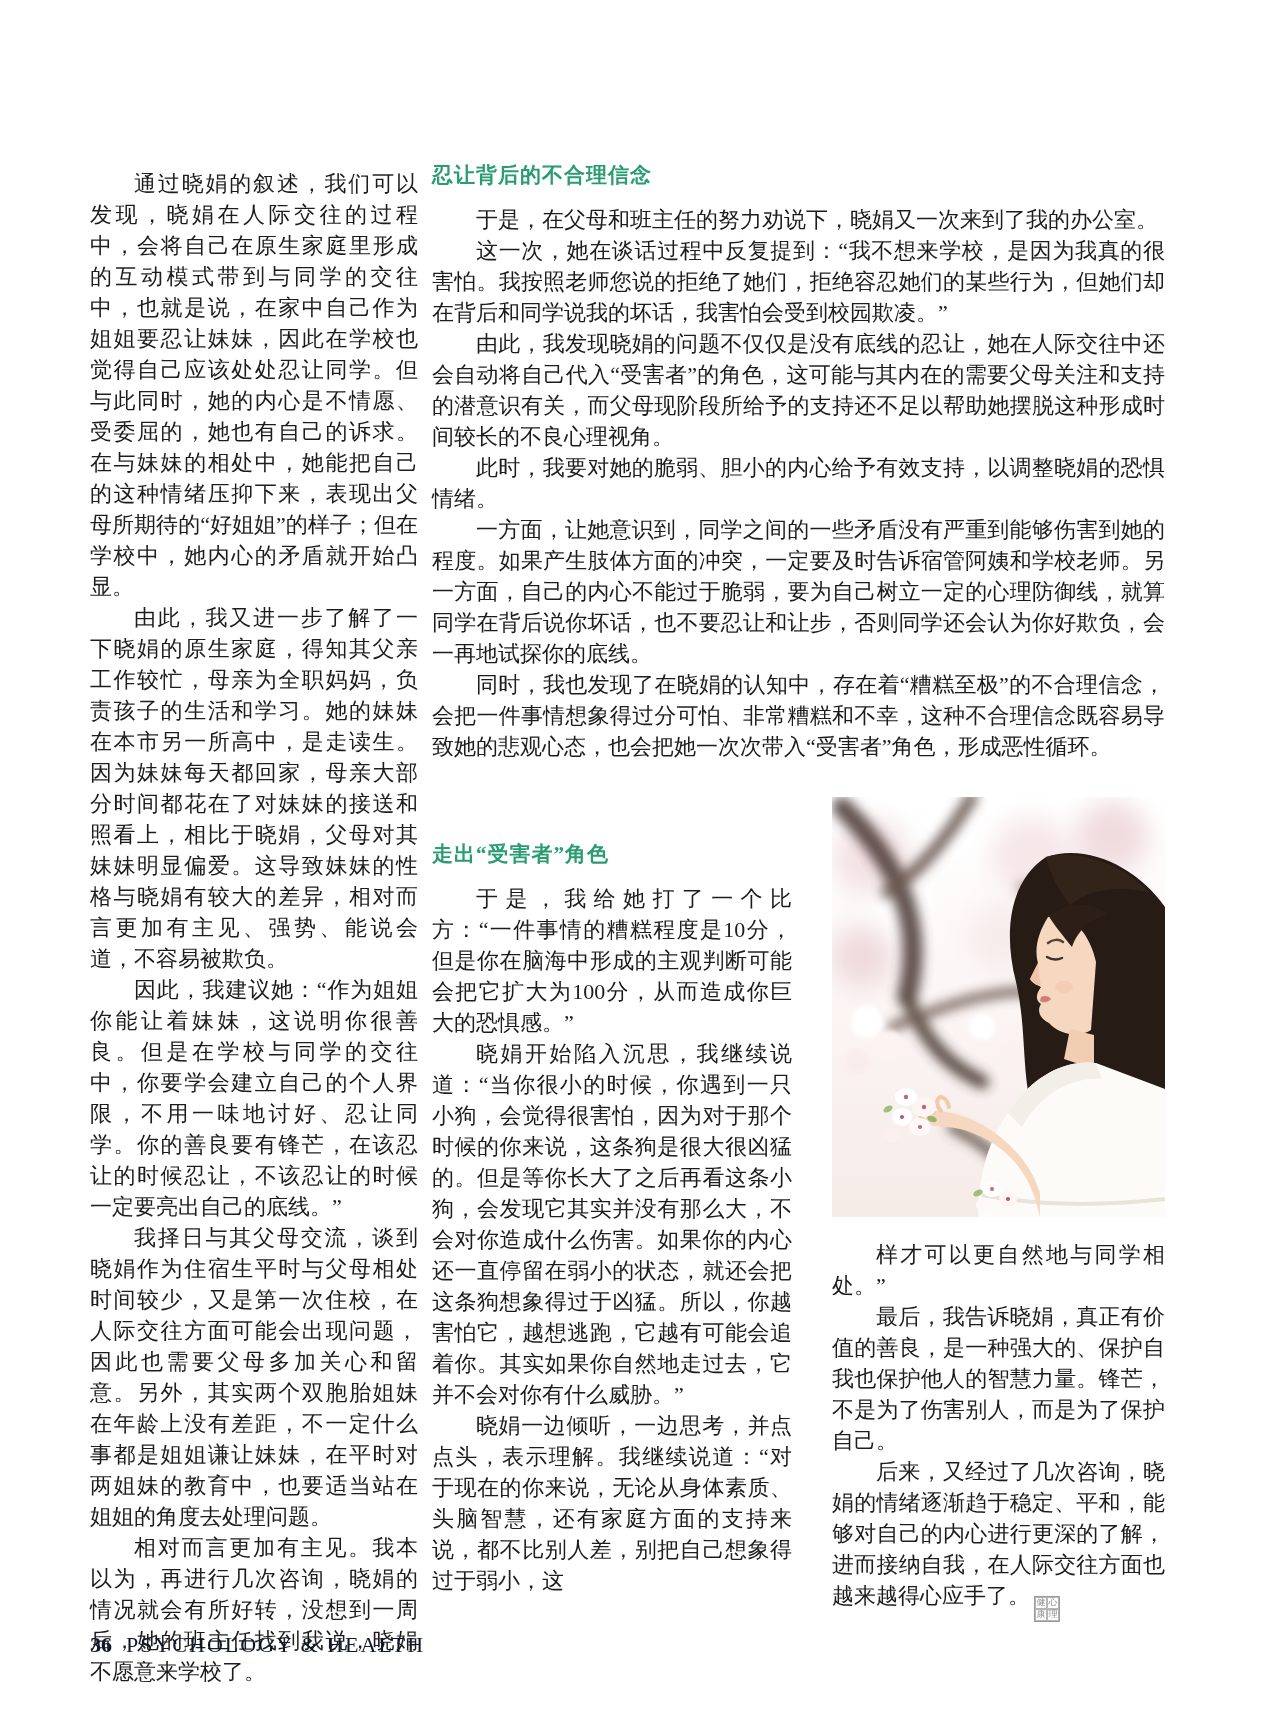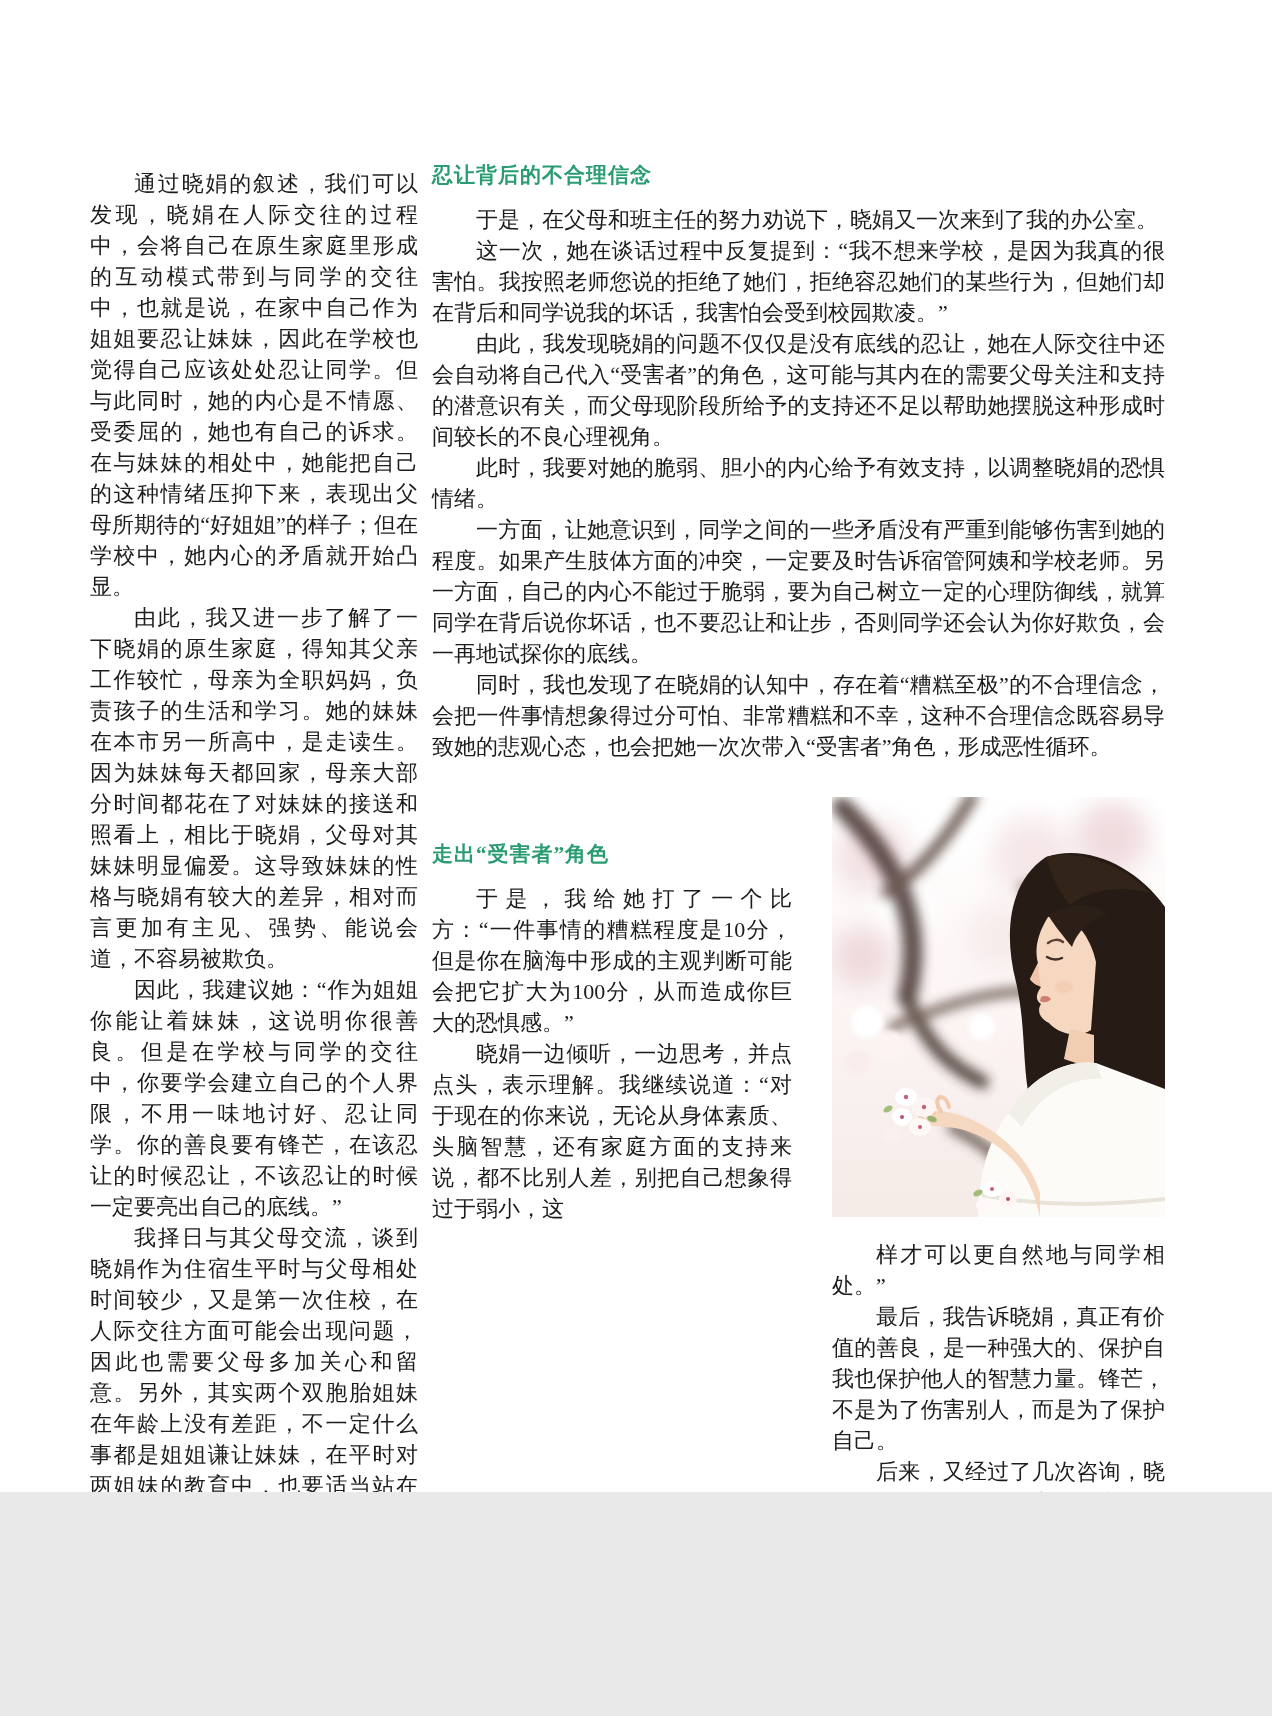--- a/index.html
+++ b/index.html
@@ -1,18 +1,18 @@
 <!DOCTYPE html>
 <html><head>
 <meta charset="utf-8">
 <style>
   html,body{margin:0;padding:0;background:#e9e9e9;}
   .page{
     position:relative;
-    width:1272px;height:1492px;
+    width:1272px;height:1716px;
     margin:0 auto;
     background:#ffffff;
     font-family:"Liberation Serif","DejaVu Serif",serif;
     color:#1c1c1c;
     overflow:hidden;
   }
   .body-text{
     font-size:22px;
     line-height:31px;
     text-align:justify;
@@ -102,20 +102,21 @@
       <p class="body-text">此时，我要对她的脆弱、胆小的内心给予有效支持，以调整晓娟的恐惧情绪。</p>
       <p class="body-text">一方面，让她意识到，同学之间的一些矛盾没有严重到能够伤害到她的程度。如果产生肢体方面的冲突，一定要及时告诉宿管阿姨和学校老师。另一方面，自己的内心不能过于脆弱，要为自己树立一定的心理防御线，就算同学在背后说你坏话，也不要忍让和让步，否则同学还会认为你好欺负，会一再地试探你的底线。</p>
       <p class="body-text">同时，我也发现了在晓娟的认知中，存在着“糟糕至极”的不合理信念，会把一件事情想象得过分可怕、非常糟糕和不幸，这种不合理信念既容易导致她的悲观心态，也会把她一次次带入“受害者”角色，形成恶性循环。</p>
     </section>
 
     <div class="section2-row">
 
       <div class="col-mid">
         <h2 class="heading">走出“受害者”角色</h2>
         <p class="body-text">于是，我给她打了一个比方：“一件事情的糟糕程度是10分，但是你在脑海中形成的主观判断可能会把它扩大为100分，从而造成你巨大的恐惧感。”</p>
+        <p class="body-text">晓娟开始陷入沉思，我继续说道：“当你很小的时候，你遇到一只小狗，会觉得很害怕，因为对于那个时候的你来说，这条狗是很大很凶猛的。但是等你长大了之后再看这条小狗，会发现它其实并没有那么大，不会对你造成什么伤害。如果你的内心还一直停留在弱小的状态，就还会把这条狗想象得过于凶猛。所以，你越害怕它，越想逃跑，它越有可能会追着你。其实如果你自然地走过去，它并不会对你有什么威胁。”</p>
         <p class="body-text">晓娟一边倾听，一边思考，并点点头，表示理解。我继续说道：“对于现在的你来说，无论从身体素质、头脑智慧，还有家庭方面的支持来说，都不比别人差，别把自己想象得过于弱小，这</p>
       </div>
 
       <div class="col-gap"></div>
 
       <div class="col-right">
 
         <div class="photo">
           <svg viewBox="0 0 333 420" preserveAspectRatio="none">
             <defs>

